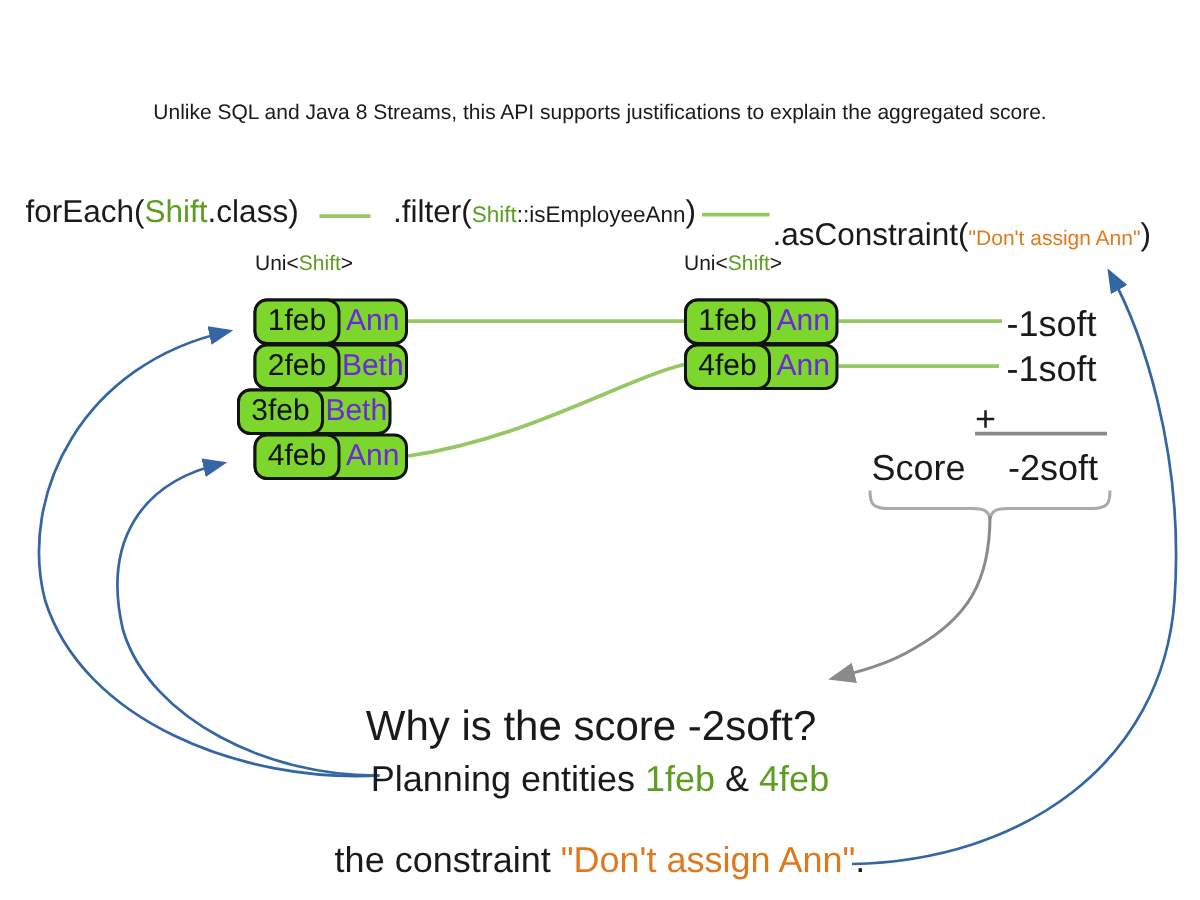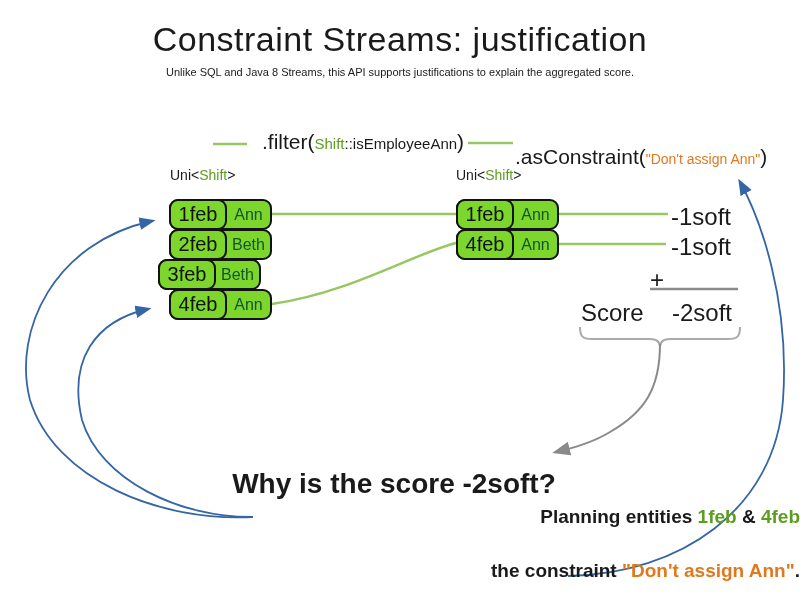--- a/index.html
+++ b/index.html
@@ -5,38 +5,38 @@
   html,body{margin:0;padding:0;background:#fff;}
   #slide{
     position:relative;width:800px;height:600px;background:#ffffff;overflow:hidden;
     font-family:"Liberation Sans","DejaVu Sans",sans-serif;color:#1a1a1a;
   }
   *{box-sizing:border-box;}
   .abs{position:absolute;white-space:nowrap;}
   #overlay{position:absolute;left:0;top:0;z-index:0;}
   .txt{z-index:2;}
   .title{left:0;right:0;top:20px;text-align:center;font-size:34px;letter-spacing:.5px;}
-  .subtitle{left:0;right:0;top:66px;text-align:center;font-size:11px;}
+  .subtitle{left:0;right:0;top:66px;text-align:center;font-size:14px;}
   .code{font-size:21px;}
   .sm{font-size:15px;}
   .green{color:#5d9d20;}
   .orange{color:#d2691e;}
   .str{font-size:14px;color:#e0791e;}
   .uni{font-size:14px;}
   
   .shift-row{position:absolute;width:103px;height:31px;background:#7cd62c;
     border:2px solid #121212;border-radius:9px;z-index:2;}
   .date-cell{position:absolute;left:-2px;top:-2px;width:58px;height:31px;background:#7cd62c;
     border:2px solid #121212;border-radius:9px;display:flex;align-items:center;justify-content:center;
     font-size:20px;color:#111;}
   .name-cell{position:absolute;left:56px;right:0;top:0;bottom:0;display:flex;align-items:center;
-    justify-content:center;font-size:16px;color:#14532d;}
+    justify-content:center;font-size:20px;color:#6d28d9;}
   .score-txt{font-size:24px;}
-  .why-heading{left:0;right:12px;top:468px;text-align:center;font-size:28px;font-weight:bold;}
-  .why-line{left:0;right:0;text-align:right;font-size:19px;font-weight:bold;}
+  .why-heading{left:0;right:12px;top:468px;text-align:center;font-size:28px;font-weight:normal;}
+  .why-line{left:0;right:0;text-align:center;font-size:24px;}
 </style>
 </head>
 <body>
 
 <div id="slide">
 
   <svg id="overlay" width="800" height="600" viewBox="0 0 800 600">
     <defs>
       <marker id="blueHead" markerWidth="9" markerHeight="8" refX="7" refY="3.5" orient="auto">
         <path d="M0,0 L9,3.5 L0,7 Z" fill="#3465a4"></path>
@@ -60,23 +60,25 @@
              C 661 340, 665 339, 672 339 L 728 339 C 738 339, 740 336, 740 327" fill="none" stroke="#aaaaaa" stroke-width="2"></path>
 
     <path d="M 660 344 C 660 388, 645 412, 610 432 C 592 443, 572 448, 556 452" fill="none" stroke="#8a8a8a" stroke-width="2" marker-end="url(#grayHead)"></path>
 
     <path d="M 253 517 C 160 522, 55 480, 30 400 C 12 330, 55 242, 152 221" fill="none" stroke="#3465a4" stroke-width="1.8" marker-end="url(#blueHead)"></path>
     <path d="M 253 517 C 180 518, 100 480, 82 420 C 68 360, 95 321, 148 309" fill="none" stroke="#3465a4" stroke-width="1.8" marker-end="url(#blueHead)"></path>
 
     <path d="M 568 576 C 680 574, 775 510, 783 400 C 790 300, 760 218, 740 182" fill="none" stroke="#3465a4" stroke-width="1.8" marker-end="url(#blueHead)"></path>
   </svg>
 
-  <div class="abs txt title">Constraint Streams: justification</div>
   <div class="abs txt subtitle">Unlike SQL and Java 8 Streams, this API supports justifications to explain the aggregated score.</div>
 
+  <div class="abs txt code" style="left:17px;top:130px;">
+    <span>forEach(</span><span class="green">Shift</span><span>.class)</span>
+  </div>
 
   <div class="abs txt code" style="left:238px;top:130px;margin-left:24px;">
     <span>.filter(</span><span class="sm green">Shift</span><span class="sm">::isEmployeeAnn</span><span>)</span>
   </div>
 
 
   <div class="abs txt code" style="left:515px;top:145px;">
     <span>.asConstraint(</span><span class="str">"Don't assign Ann"</span><span>)</span>
   </div>
 

